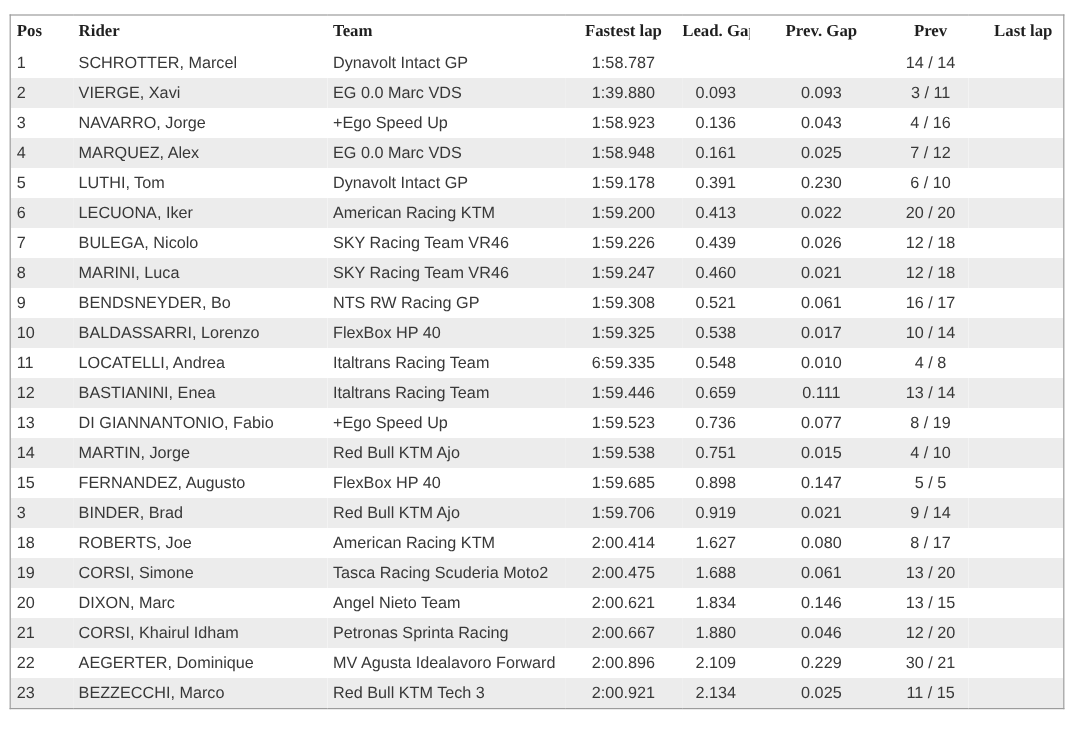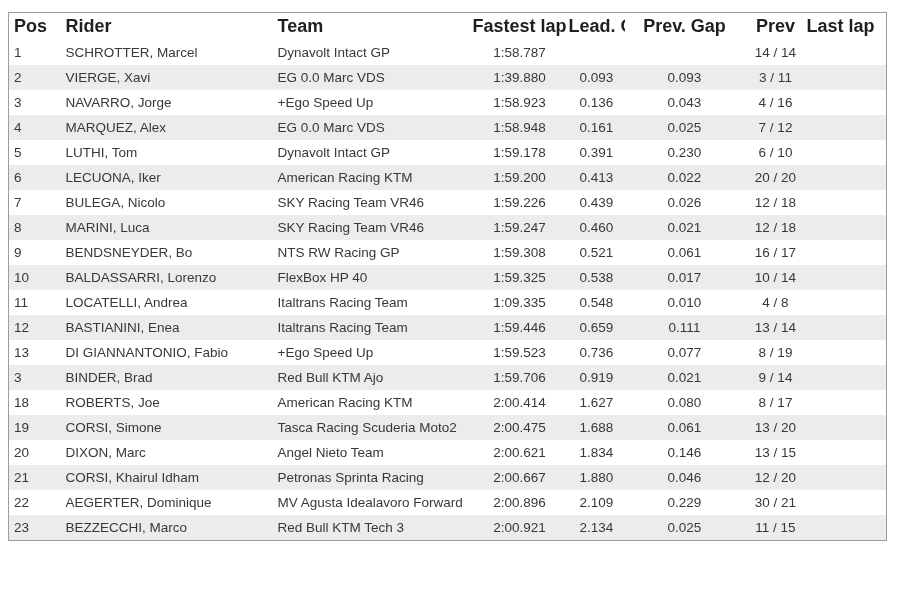--- a/index.html
+++ b/index.html
@@ -24,39 +24,40 @@
   }
   table {
     width: 878px;
     border-collapse: collapse;
     table-layout: fixed;
     border: 1px solid var(--border);
     background: #fff;
   }
   th {
     height: 27px;
-    font-size: 18px;
+    font-size: 14px;
     font-weight: 700;
     color: var(--header-text);
     white-space: nowrap;
     overflow: hidden;
     vertical-align: middle;
+    font-family: Liberation Serif, serif;
   }
   td {
     height: 25px;
     font-size: 13.5px;
     font-weight: 400;
     color: var(--body-text);
     white-space: nowrap;
     overflow: hidden;
     vertical-align: middle;
   }
   .al { text-align: left; padding: 0 5px; }
   .ac { text-align: center; padding: 0; }
-  .ar { text-align: left; padding: 0 9px 0 0; }
+  .ar { text-align: right; padding: 0 9px 0 0; }
   tbody tr:nth-child(even) td { background: var(--stripe); }
 </style>
 </head>
 <body>
 
 <div class="table-wrap">
   <table>
     <colgroup>
       <col style="width:52px">
       <col style="width:212px">
@@ -177,21 +178,21 @@
     <td class="ac">1:59.325</td>
     <td class="ac">0.538</td>
     <td class="ac">0.017</td>
     <td class="ac">10 / 14</td>
     <td class="ar"></td>
   </tr>
         <tr>
     <td class="al">11</td>
     <td class="al">LOCATELLI, Andrea</td>
     <td class="al">Italtrans Racing Team</td>
-    <td class="ac">1:09.335</td>
+    <td class="ac">6:59.335</td>
     <td class="ac">0.548</td>
     <td class="ac">0.010</td>
     <td class="ac">4 / 8</td>
     <td class="ar"></td>
   </tr>
         <tr>
     <td class="al">12</td>
     <td class="al">BASTIANINI, Enea</td>
     <td class="al">Italtrans Racing Team</td>
     <td class="ac">1:59.446</td>
@@ -204,20 +205,40 @@
     <td class="al">13</td>
     <td class="al">DI GIANNANTONIO, Fabio</td>
     <td class="al">+Ego Speed Up</td>
     <td class="ac">1:59.523</td>
     <td class="ac">0.736</td>
     <td class="ac">0.077</td>
     <td class="ac">8 / 19</td>
     <td class="ar"></td>
   </tr>
         <tr>
+    <td class="al">14</td>
+    <td class="al">MARTIN, Jorge</td>
+    <td class="al">Red Bull KTM Ajo</td>
+    <td class="ac">1:59.538</td>
+    <td class="ac">0.751</td>
+    <td class="ac">0.015</td>
+    <td class="ac">4 / 10</td>
+    <td class="ar"></td>
+  </tr>
+        <tr>
+    <td class="al">15</td>
+    <td class="al">FERNANDEZ, Augusto</td>
+    <td class="al">FlexBox HP 40</td>
+    <td class="ac">1:59.685</td>
+    <td class="ac">0.898</td>
+    <td class="ac">0.147</td>
+    <td class="ac">5 / 5</td>
+    <td class="ar"></td>
+  </tr>
+        <tr>
     <td class="al">3</td>
     <td class="al">BINDER, Brad</td>
     <td class="al">Red Bull KTM Ajo</td>
     <td class="ac">1:59.706</td>
     <td class="ac">0.919</td>
     <td class="ac">0.021</td>
     <td class="ac">9 / 14</td>
     <td class="ar"></td>
   </tr>
         <tr>

